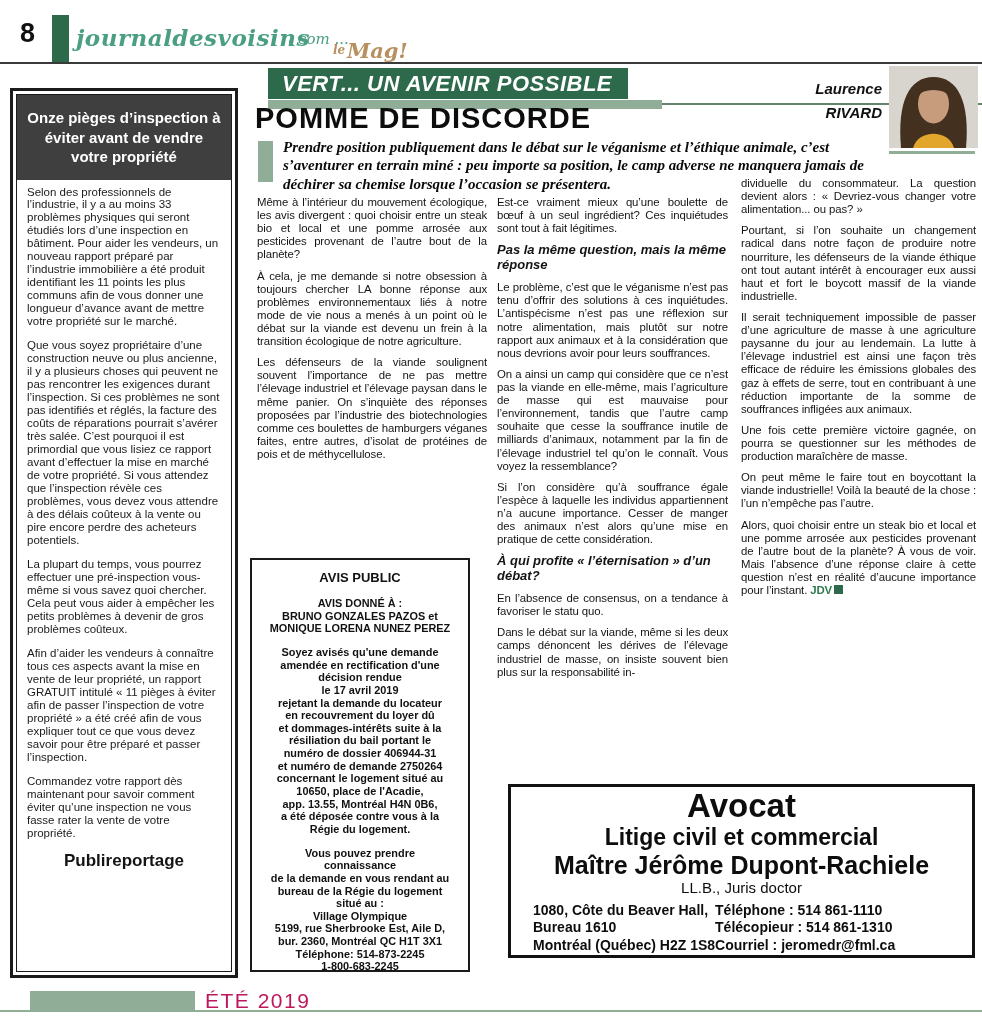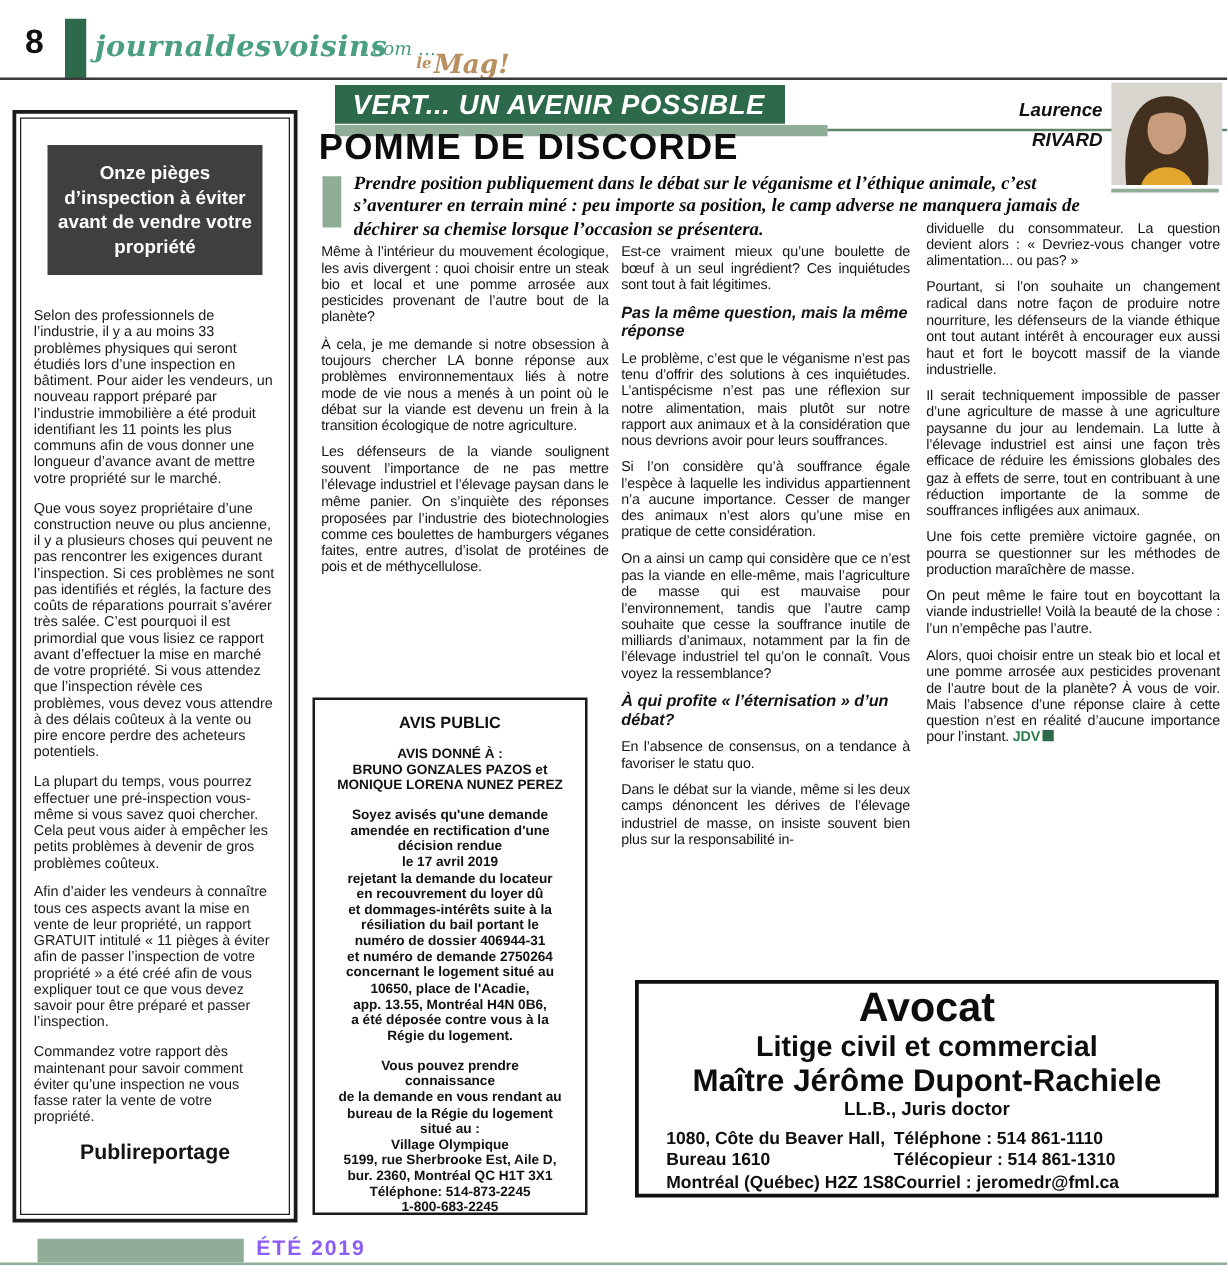--- a/index.html
+++ b/index.html
@@ -17,21 +17,21 @@
   .logo-le{position:absolute;left:333px;top:43px;font-family:"DejaVu Serif",serif;
            font-style:italic;font-weight:bold;font-size:12px;color:#b8905f;}
   .logo-mag{position:absolute;left:347px;top:38px;font-family:"DejaVu Serif",serif;
             font-style:italic;font-weight:bold;font-size:21px;color:#b8905f;}
   .header-rule{position:absolute;left:0;top:62px;width:982px;height:2px;background:#3a3a3a;}
 
   
   .sidebar{position:absolute;left:10px;top:88px;width:228px;height:890px;box-sizing:border-box;
            border:3px solid #1c1c1c;padding:3px;background:#fff;}
   .sidebar-in{border:1px solid #1c1c1c;height:100%;box-sizing:border-box;overflow:hidden;}
-  .sidebar-title{margin:21px;background:#3f3f3f;color:#fff;font-weight:bold;font-size:15px;
+  .sidebar-title{margin:0;background:#3f3f3f;color:#fff;font-weight:bold;font-size:15px;
                  text-align:center;padding:13px 8px;line-height:1.3;}
   .sidebar-body{padding:6px 10px 0;font-size:11.5px;line-height:1.13;color:#1a1a1a;}
   .sidebar-body p{margin:0 0 11px;}
   .publireportage{text-align:center;font-weight:bold;font-size:17px;margin-top:2px;}
 
   
   .banner{position:absolute;left:268px;top:68px;width:360px;height:31px;background:#2d6a4b;
           color:#fff;font-style:italic;font-weight:bold;font-size:22px;line-height:31px;
           padding-left:14px;box-sizing:border-box;letter-spacing:0.5px;}
   .sage-strip{position:absolute;left:268px;top:100px;width:394px;height:9px;background:#8fad97;}
@@ -65,30 +65,30 @@
         line-height:1.16;color:#111;padding-top:10px;overflow:hidden;}
   .avis-title{font-size:13px;margin-bottom:12px;}
   .avis-block{margin-bottom:11px;}
 
   
   .avocat{position:absolute;left:508px;top:784px;width:467px;height:174px;box-sizing:border-box;
           border:3px solid #111;text-align:center;color:#0d0d0d;overflow:hidden;}
   .av-title{font-size:33px;font-weight:bold;line-height:1.05;margin-top:2px;}
   .av-sub{font-size:23px;font-weight:bold;line-height:1.15;}
   .av-name{font-size:25px;font-weight:bold;line-height:1.2;}
-  .av-cred{font-size:15px;font-weight:bold;line-height:1.1;}
+  .av-cred{font-size:15px;font-weight:normal;line-height:1.1;}
   .av-cols{display:flex;text-align:left;font-weight:bold;
            font-size:14px;line-height:1.25;margin:5px 16px 0 22px;}
   .av-avail{font-family:"Liberation Serif",serif;font-weight:bold;
             font-size:14.5px;margin-top:7px;}
 
   
   .footer-block{position:absolute;left:30px;top:991px;width:165px;height:19px;background:#8fad97;}
-  .footer-season{position:absolute;left:205px;top:989px;font-weight:bold;font-size:17px;
-                 color:#8b5cf6;letter-spacing:1.5px;}
+  .footer-season{position:absolute;left:205px;top:989px;font-weight:normal;font-size:21px;
+                 color:#be185d;letter-spacing:1.5px;}
   .footer-line{position:absolute;left:0;top:1010px;width:982px;height:2px;background:#8fad97;}
 </style>
 </head>
 <body>
 
 <div class="page">
 
   <div class="page-num">8</div>
   <div class="header-bar"></div>
   <div class="logo-script">journaldesvoisins</div>
@@ -141,22 +141,22 @@
 
   <p>Même à l’intérieur du mouvement écologique, les avis divergent : quoi choisir entre un steak bio et local et une pomme arrosée aux pesticides provenant de l’autre bout de la planète?</p>
       <p>À cela, je me demande si notre obsession à toujours chercher LA bonne réponse aux problèmes environnementaux liés à notre mode de vie nous a menés à un point où le débat sur la viande est devenu un frein à la transition écologique de notre agriculture.</p>
       <p>Les défenseurs de la viande soulignent souvent l’importance de ne pas mettre l’élevage industriel et l’élevage paysan dans le même panier. On s’inquiète des réponses proposées par l’industrie des biotechnologies comme ces boulettes de hamburgers véganes faites, entre autres, d’isolat de protéines de pois et de méthycellulose.</p>
     </div>
   <div class="col col2">
 
   <p class="t-p">Est-ce vraiment mieux qu’une boulette de bœuf à un seul ingrédient? Ces inquiétudes sont tout à fait légitimes.</p>
       <p class="t-h">Pas la même question, mais la même réponse</p>
       <p class="t-p">Le problème, c’est que le véganisme n’est pas tenu d’offrir des solutions à ces inquiétudes. L’antispécisme n’est pas une réflexion sur notre alimentation, mais plutôt sur notre rapport aux animaux et à la considération que nous devrions avoir pour leurs souffrances.</p>
+      <p class="t-p">On a ainsi un camp qui considère que ce n’est pas la viande en elle-même, mais l’agriculture de masse qui est mauvaise pour l’environnement, tandis que l’autre camp souhaite que cesse la souffrance inutile de milliards d’animaux, notamment par la fin de l’élevage industriel tel qu’on le connaît. Vous voyez la ressemblance?</p>
       <p class="t-p">Si l’on considère qu’à souffrance égale l’espèce à laquelle les individus appartiennent n’a aucune importance. Cesser de manger des animaux n’est alors qu’une mise en pratique de cette considération.</p>
-      <p class="t-p">On a ainsi un camp qui considère que ce n’est pas la viande en elle-même, mais l’agriculture de masse qui est mauvaise pour l’environnement, tandis que l’autre camp souhaite que cesse la souffrance inutile de milliards d’animaux, notamment par la fin de l’élevage industriel tel qu’on le connaît. Vous voyez la ressemblance?</p>
       <p class="t-h">À qui profite « l’éternisation » d’un débat?</p>
       <p class="t-p">En l’absence de consensus, on a tendance à favoriser le statu quo.</p>
       <p class="t-p">Dans le débat sur la viande, même si les deux camps dénoncent les dérives de l’élevage industriel de masse, on insiste souvent bien plus sur la responsabilité in-</p>
     </div>
   <div class="col col3">
     <div>
 
     <p>dividuelle du consommateur. La question devient alors : « Devriez-vous changer votre alimentation... ou pas? »</p>
         <p>Pourtant, si l’on souhaite un changement radical dans notre façon de produire notre nourriture, les défenseurs de la viande éthique ont tout autant intérêt à encourager eux aussi haut et fort le boycott massif de la viande industrielle.</p>
         <p>Il serait techniquement impossible de passer d’une agriculture de masse à une agriculture paysanne du jour au lendemain. La lutte à l’élevage industriel est ainsi une façon très efficace de réduire les émissions globales des gaz à effets de serre, tout en contribuant à une réduction importante de la somme de souffrances infligées aux animaux.</p>

